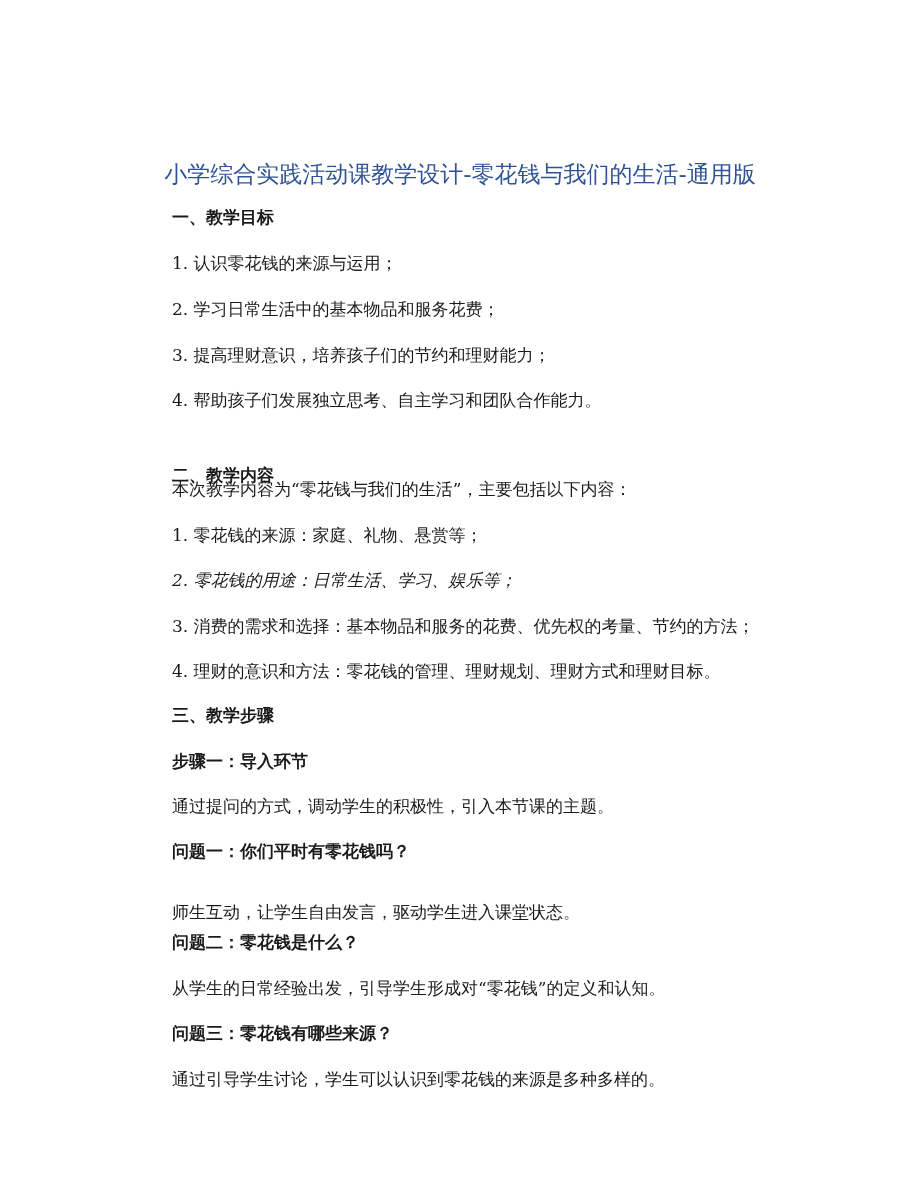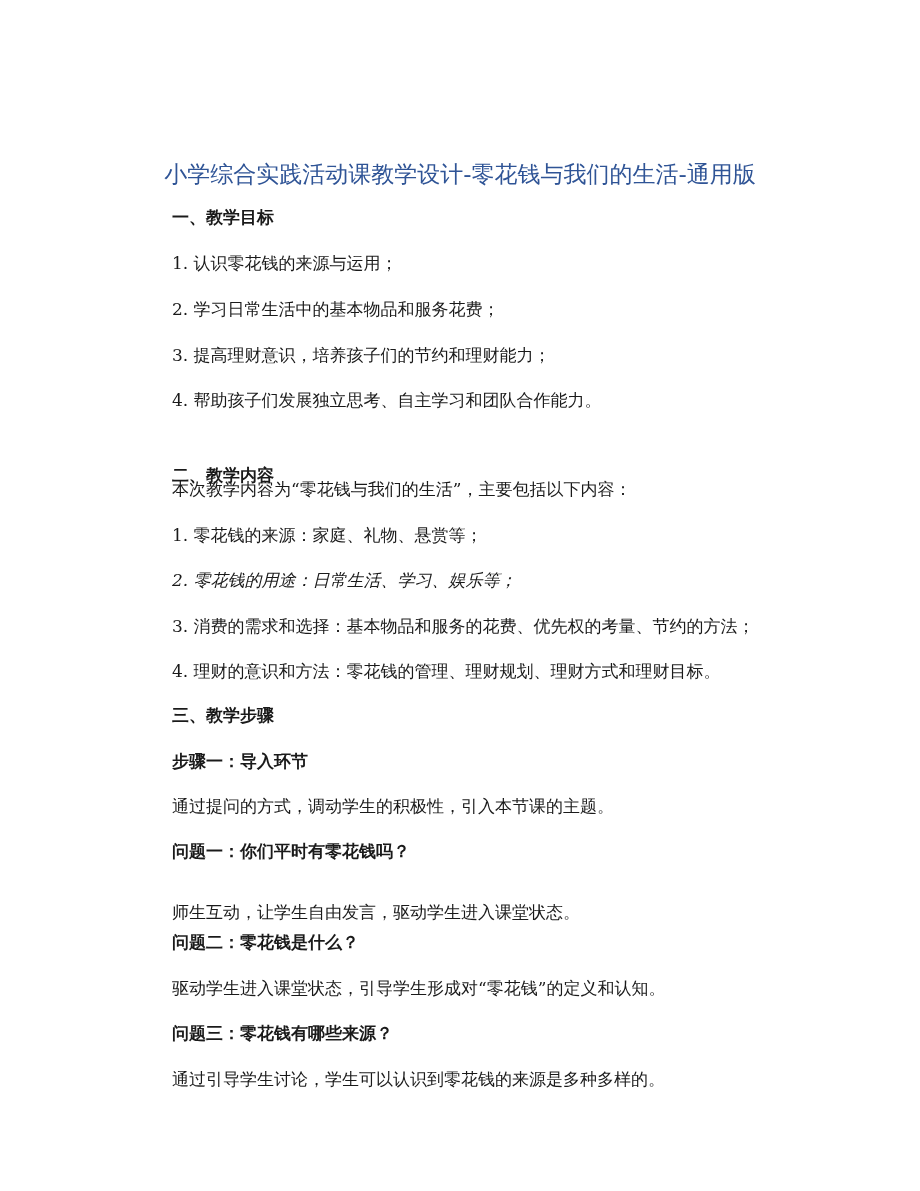--- a/index.html
+++ b/index.html
@@ -25,17 +25,17 @@
       <div class="line" style="top: 508px;">1. 零花钱的来源：家庭、礼物、悬赏等；</div>
       <div class="line" style="top: 553px; font-style: italic;">2. 零花钱的用途：日常生活、学习、娱乐等；</div>
       <div class="line" style="top: 599px;">3. 消费的需求和选择：基本物品和服务的花费、优先权的考量、节约的方法；</div>
       <div class="line" style="top: 644px;">4. 理财的意识和方法：零花钱的管理、理财规划、理财方式和理财目标。</div>
       <div class="line h" style="top: 688px;">三、教学步骤</div>
       <div class="line h" style="top: 734px; text-align: right;">步骤一：导入环节</div>
       <div class="line" style="top: 779px;">通过提问的方式，调动学生的积极性，引入本节课的主题。</div>
       <div class="line h" style="top: 824px;">问题一：你们平时有零花钱吗？</div>
       <div class="line" style="top: 870px; margin-top: 15px;">师生互动，让学生自由发言，驱动学生进入课堂状态。</div>
       <div class="line h" style="top: 915px;">问题二：零花钱是什么？</div>
-      <div class="line" style="top: 961px;">驱动学生进入课堂状态，引导学生形成对“零花钱”的定义和认知。</div>
+      <div class="line" style="top: 961px;">从学生的日常经验出发，引导学生形成对“零花钱”的定义和认知。</div>
       <div class="line h" style="top: 1006px;">问题三：零花钱有哪些来源？</div>
       <div class="line" style="top: 1052px;">通过引导学生讨论，学生可以认识到零花钱的来源是多种多样的。</div>
     </div>
 </div>
 
 </body></html>

